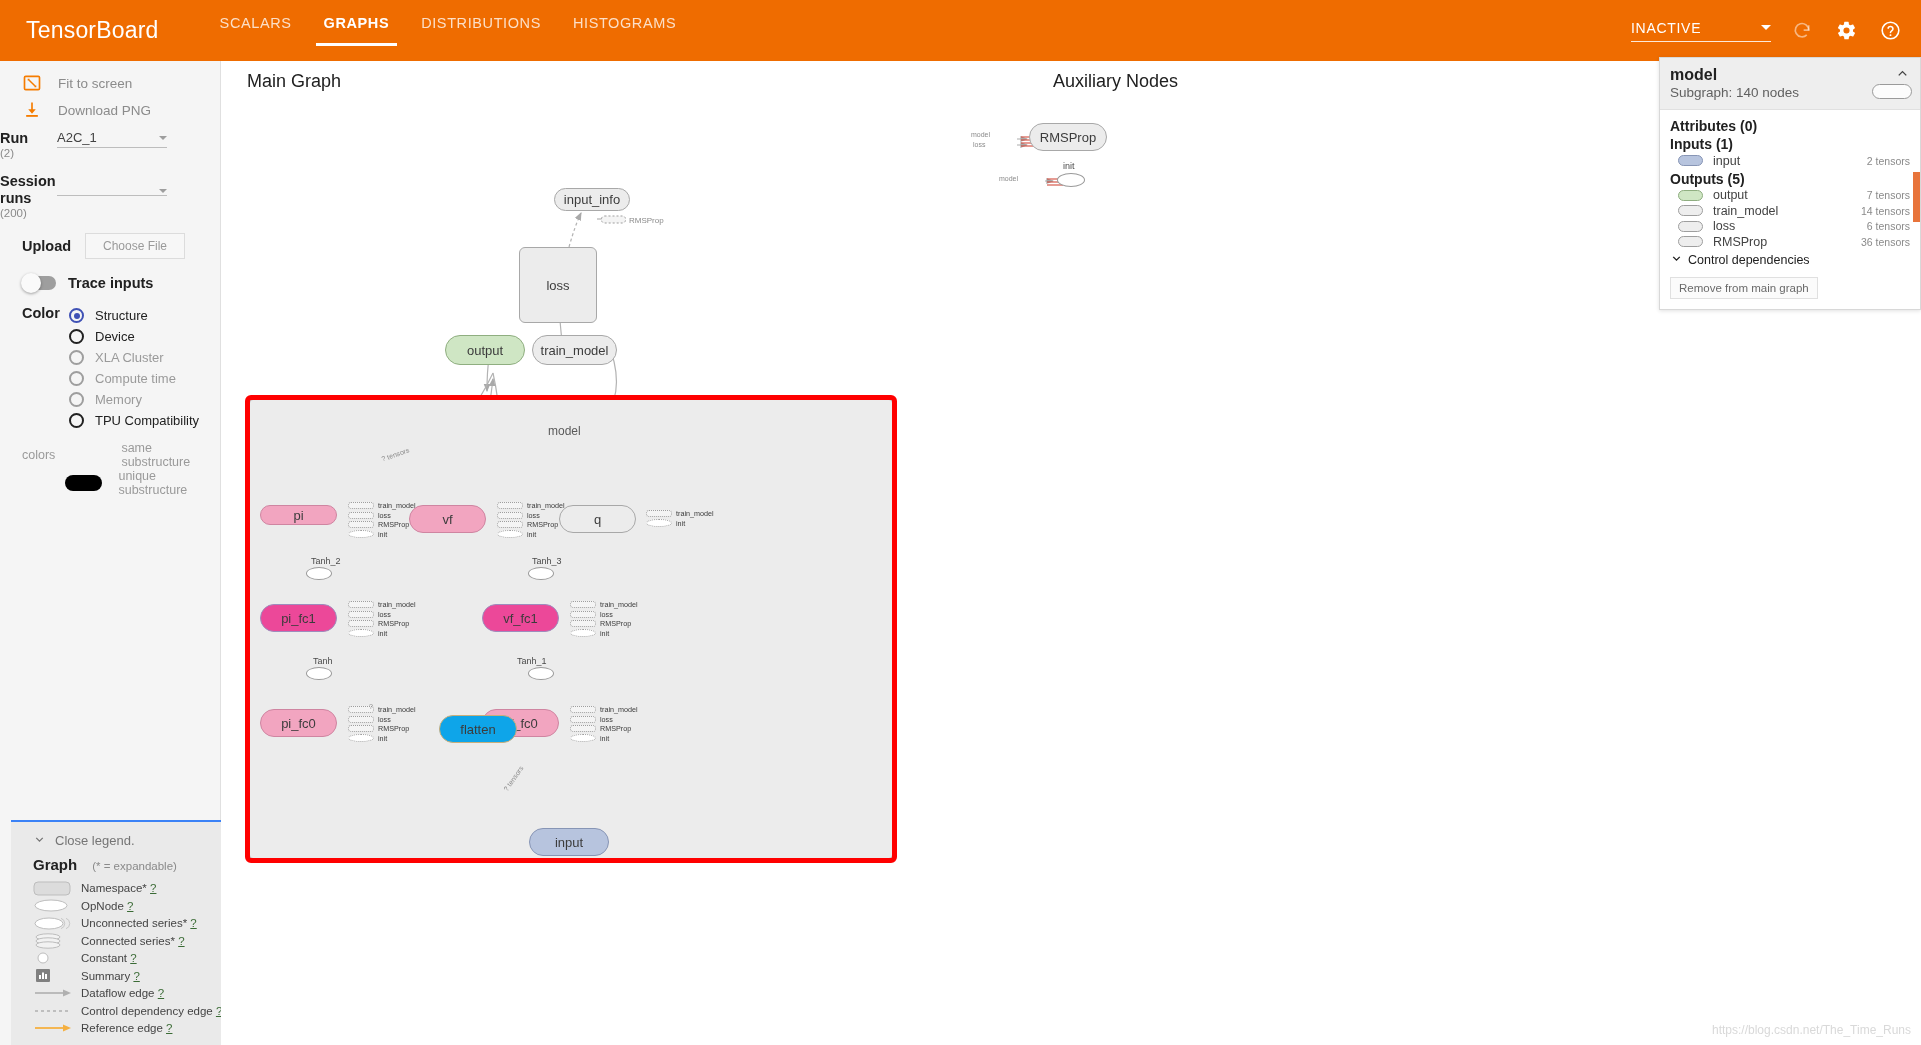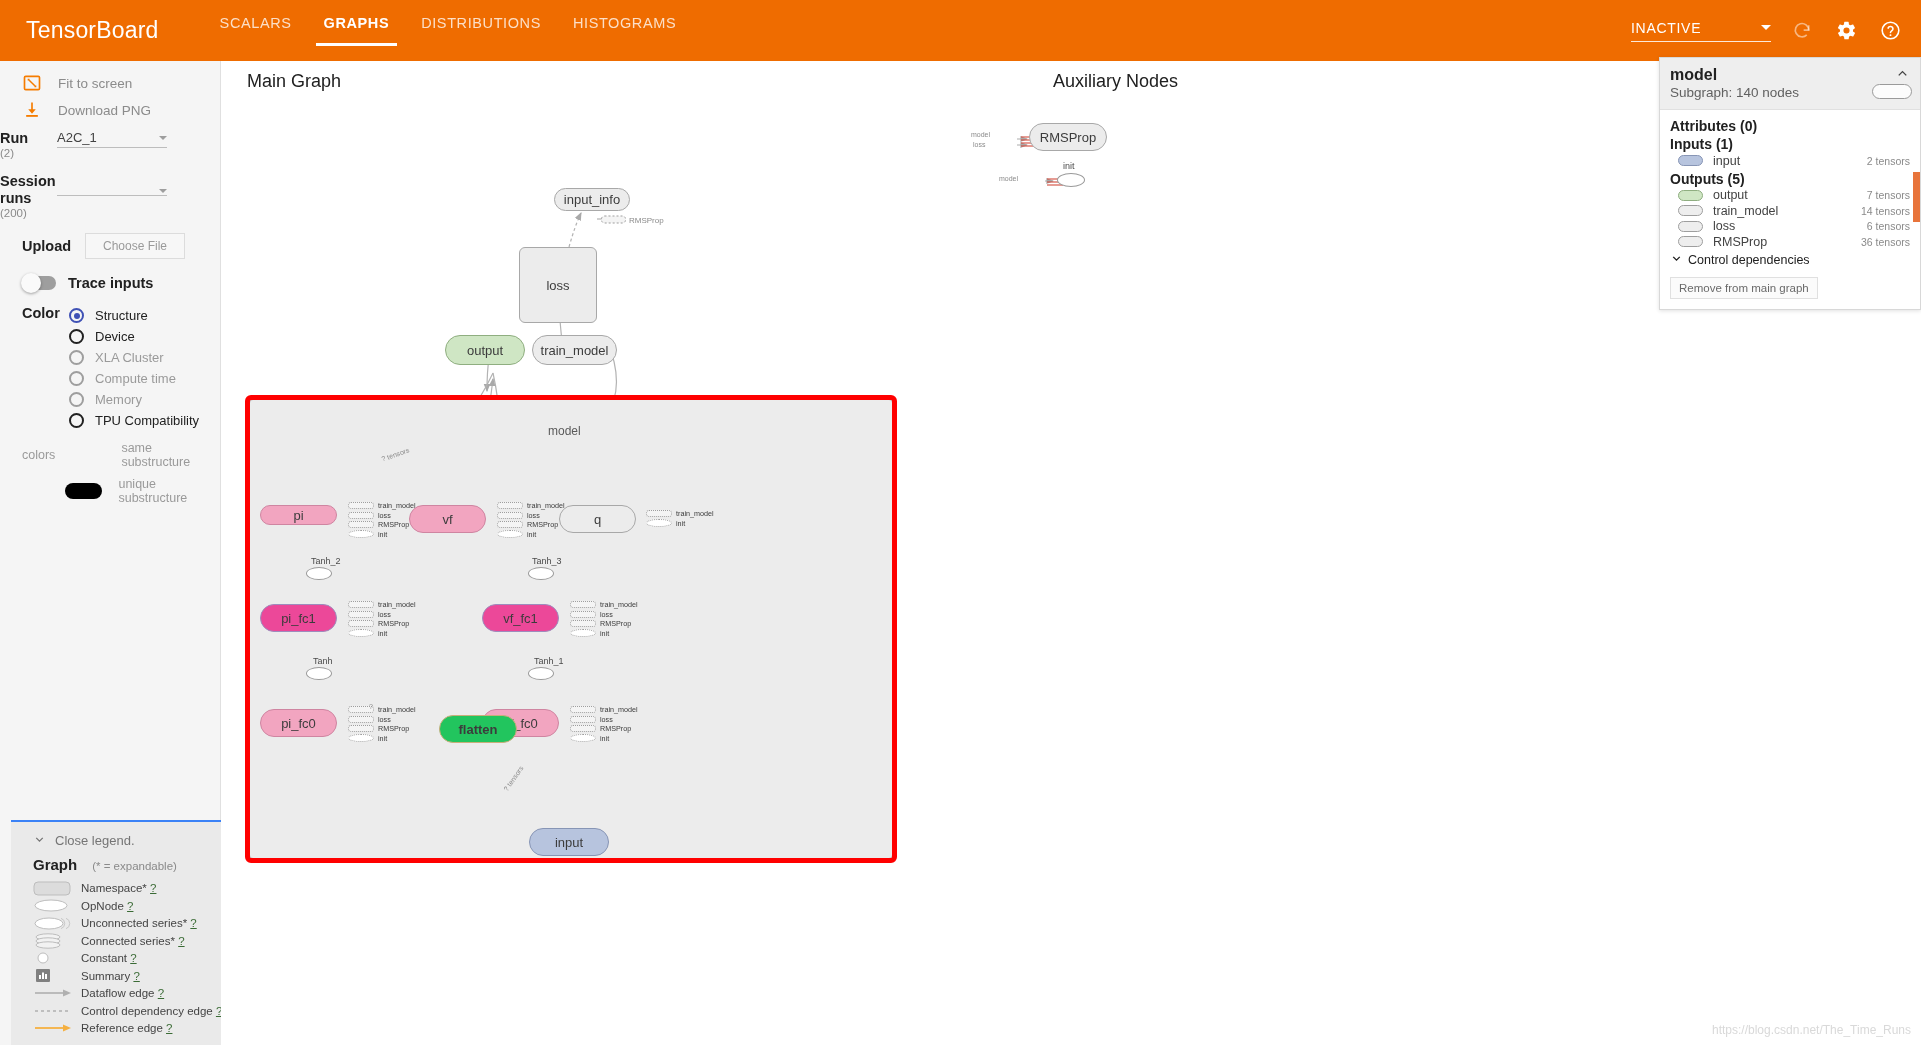--- a/index.html
+++ b/index.html
@@ -177,21 +177,21 @@
     border-radius: 6px;
     font-size: 13px; color: #3c3c3c;
     border: 1px solid #a8a8a8;
     background: #ececec;
   }
   .node.rounded { border-radius: 16px; }
   .node.green { background: #cfe6c4; border-color: #8fae80; }
   .node.blue  { background: #b7c4de; border-color: #8795b5; }
   .node.pink  { background: #f2a5c0; border-color: #cf85a1; }
   .node.purple{ background: #ec4899; border-color: #9d8cbd; }
-  .node.tan   { background: #22c55e; border-color: #c9ae7a; font-weight: bold; }
+  .node.tan   { background: #0ea5e9; border-color: #c9ae7a; }
 
   .ann-stack { position: absolute; }
   .ann-item { display:flex; align-items:center; height: 9.5px; margin-bottom: 0px; }
   .ann-pill {
     width: 26px; height: 7px; border-radius: 3px;
     border: 1px dotted #9e9e9e; background: #f4f4f4;
   }
   .ann-pill.oval { border-radius: 50%; height: 8px; border-style: dotted; background:#fff; }
   .ann-lbl { font-size: 7.2px; color: #3a3a3a; margin-left: 4px; white-space: nowrap; }
 
@@ -391,21 +391,21 @@
       <div class="radio-row">
         <span class="radio dark"></span>
         <span class="radio-lbl dark">TPU Compatibility</span>
       </div>
     </div>
     <div class="colors-row">
       <span class="ck">colors</span>
       <span class="swatch-same"></span>
       <span class="cl">same substructure</span>
     </div>
-    <div class="colors-row" style="margin-top:8px">
+    <div class="colors-row" style="margin-top:0">
       <span class="ck"></span>
       <span class="swatch-uniq"></span>
       <span class="cl">unique substructure</span>
     </div>
   </div>
 
   <div class="legend">
     <div class="legend-close">
       <span>
         <svg width="13" height="13" viewBox="0 0 24 24" fill="none" stroke="#757575" stroke-width="2.4">
@@ -677,21 +677,21 @@
         <span class="ann-lbl">RMSProp</span>
       </div>
     <div class="ann-item">
         <span class="ann-pill oval"></span>
         <span class="ann-lbl">init</span>
       </div>
   </div>
 
   <div class="op-lbl" style="left:92px; top:595px;">Tanh</div>
   <div class="op-oval" style="left:85px; top:606px;"></div>
-  <div class="op-lbl" style="left:313px; top:595px;">Tanh_1</div>
+  <div class="op-lbl" style="left:296px; top:595px;">Tanh_1</div>
   <div class="op-oval" style="left:307px; top:606px;"></div>
 
   <div class="node pink rounded" style="left:39px; top:648px; width:77px; height:28px;">pi_fc0</div>
   <div class="ann-stack" style="left:127px; top:644px;">
     <div class="ann-item">
         <span class="ann-pill"></span>
         <span class="ann-lbl">train_model</span>
       </div>
     <div class="ann-item">
         <span class="ann-pill"></span>

